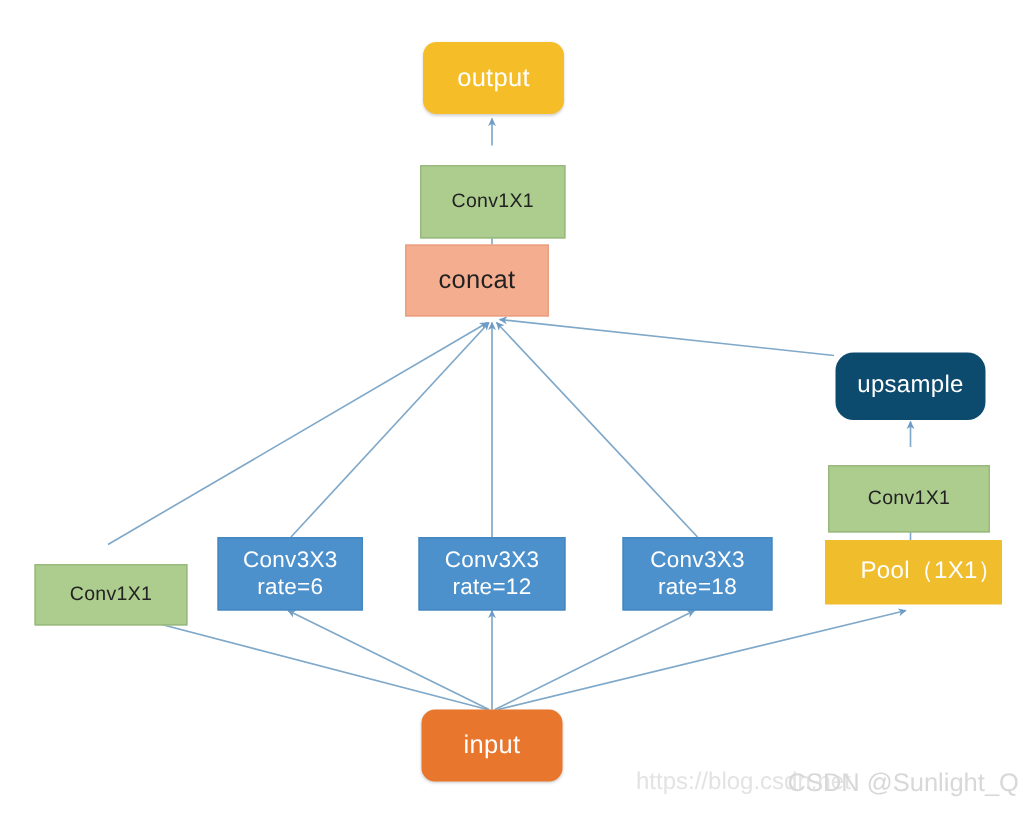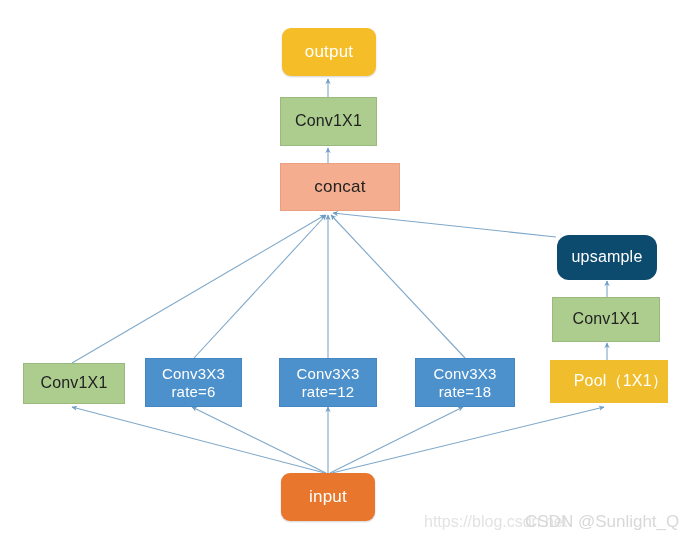--- a/index.html
+++ b/index.html
@@ -48,21 +48,22 @@
     background: #f5be29;
     color: #ffffff;
     border-radius: 9px;
     box-shadow: 0 1px 2px rgba(0,0,0,0.18);
     font-size: 17px;
   }
   .skin-green {
     background: #accd8e;
     color: #222222;
     border: 1px solid #9ab97e;
-    font-size: 16px;
+    font-size: 13px;
+    margin-top: 13px;
   }
   .skin-salmon {
     background: #f4ad8e;
     color: #222222;
     border: 1px solid #e99f80;
     font-size: 17px;
   }
   .skin-blue {
     background: #4d91cc;
     color: #ffffff;
@@ -145,21 +146,21 @@
   </svg>
 
   <div class="node skin-amber" style="left:282px; top:28px; width:94px; height:48px;">
     <span class="line">output</span>
   </div>
 
   <div class="node skin-green" style="left:280px; top:97px; width:97px; height:49px;">
     <span class="line">Conv1X1</span>
   </div>
 
-  <div class="node skin-salmon" style="left:280px; top:163px; width:120px; height:48px;">
+  <div class="node skin-salmon" style="left:270px; top:163px; width:96px; height:48px;">
     <span class="line">concat</span>
   </div>
 
   <div class="node skin-gray" style="left:557px; top:235px; width:100px; height:45px;">
     <span class="line">upsample</span>
   </div>
 
   <div class="node skin-green" style="left:552px; top:297px; width:108px; height:45px;">
     <span class="line">Conv1X1</span>
   </div>

